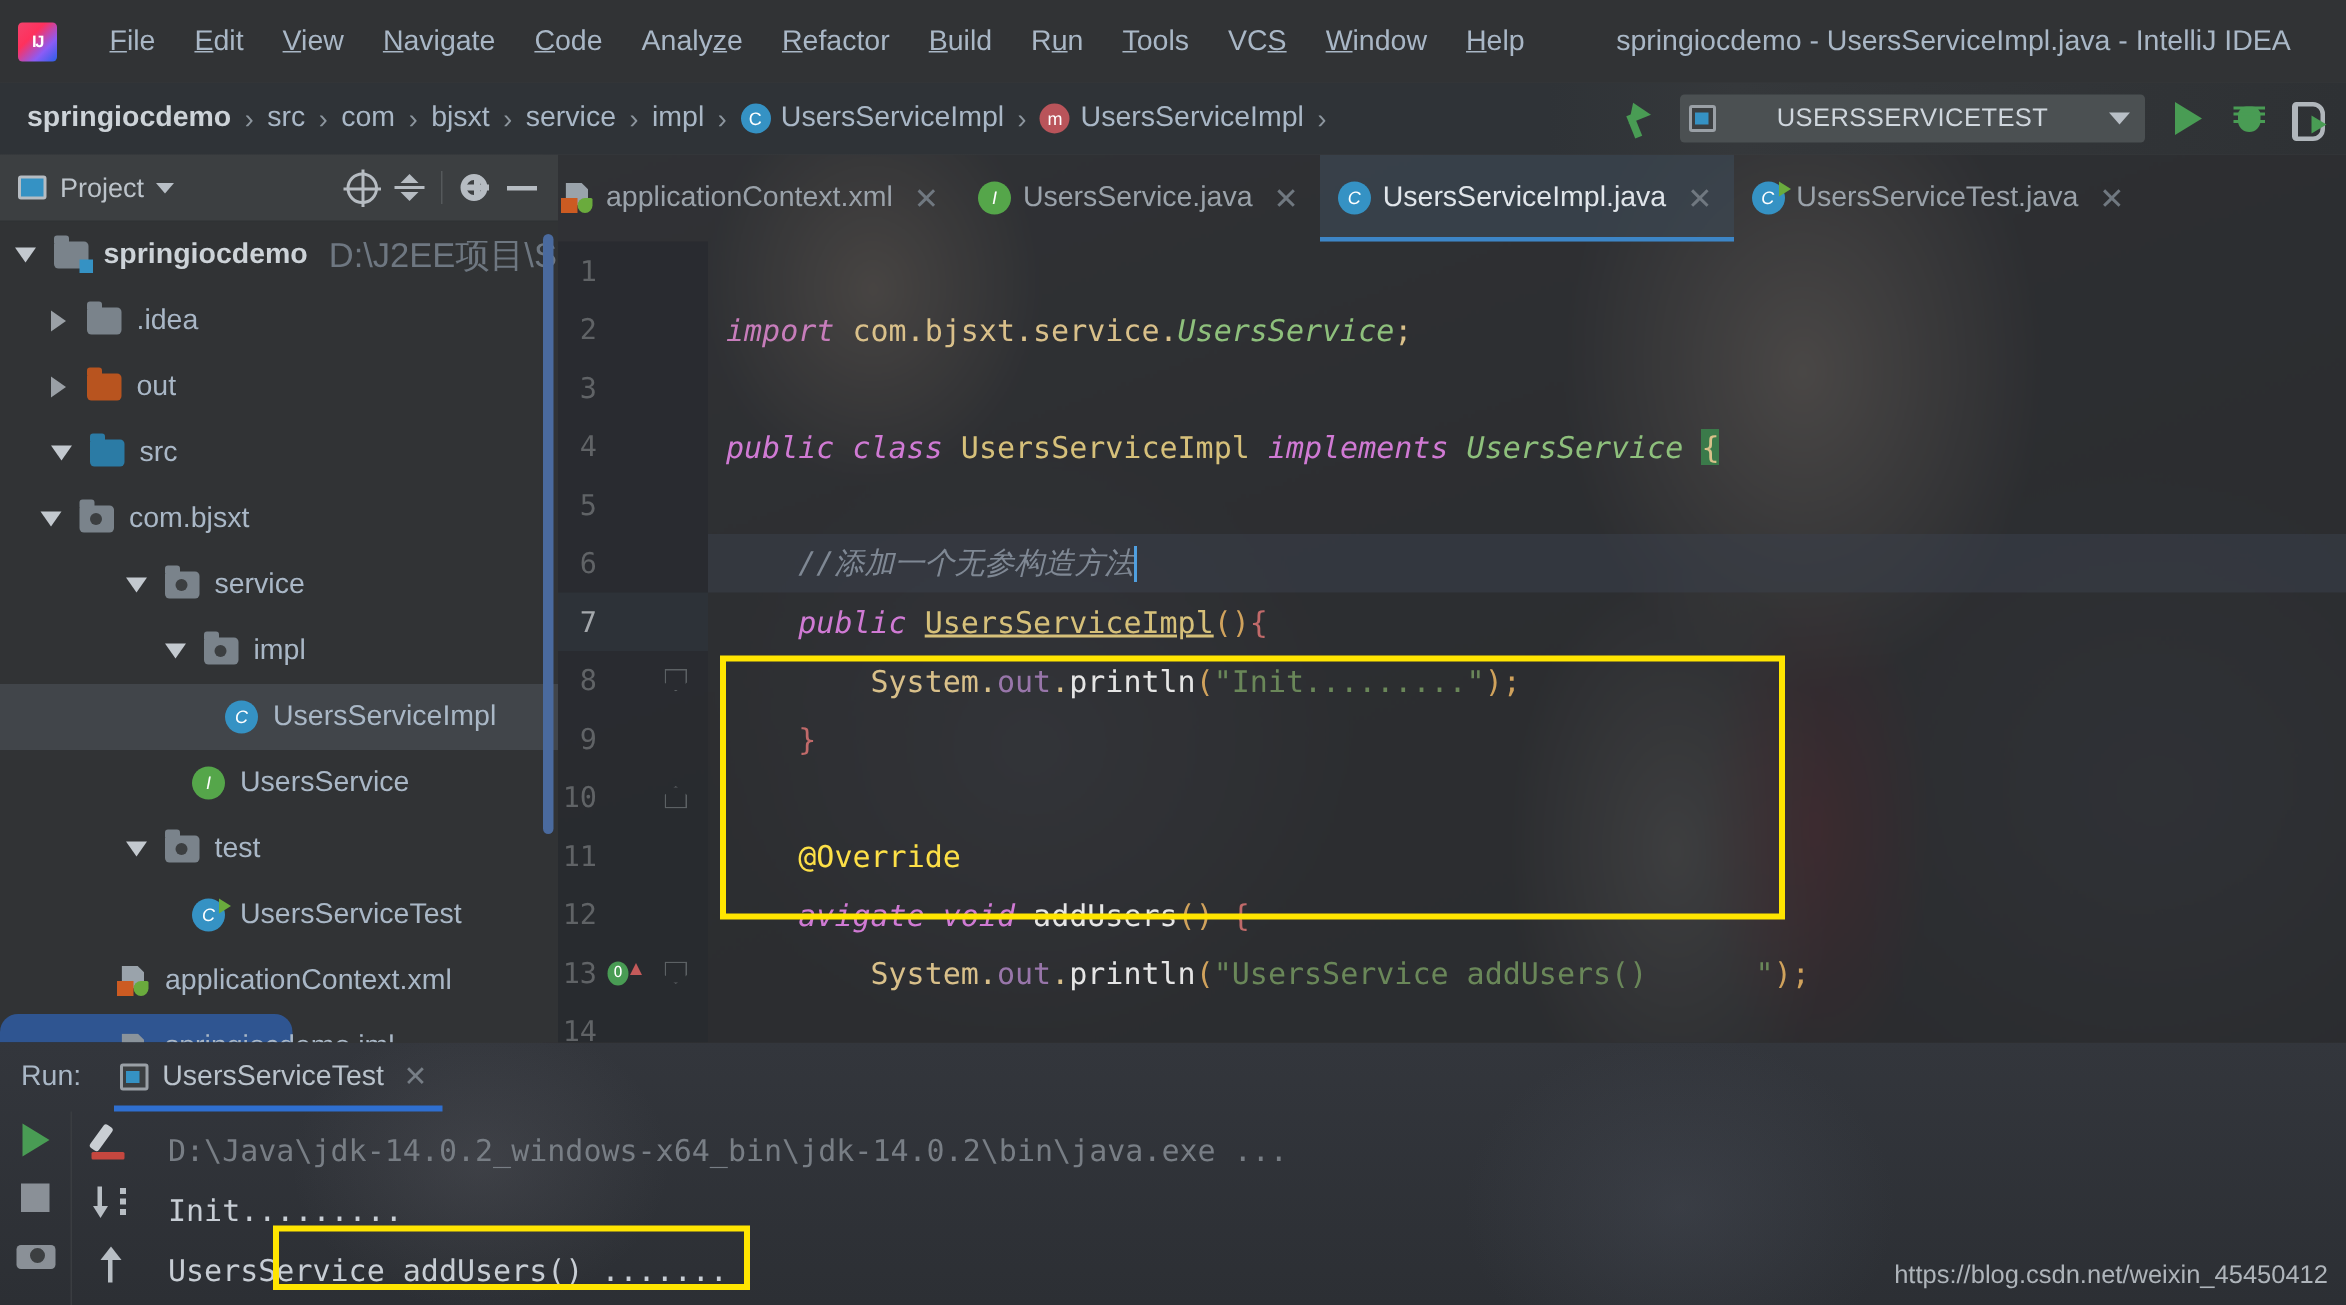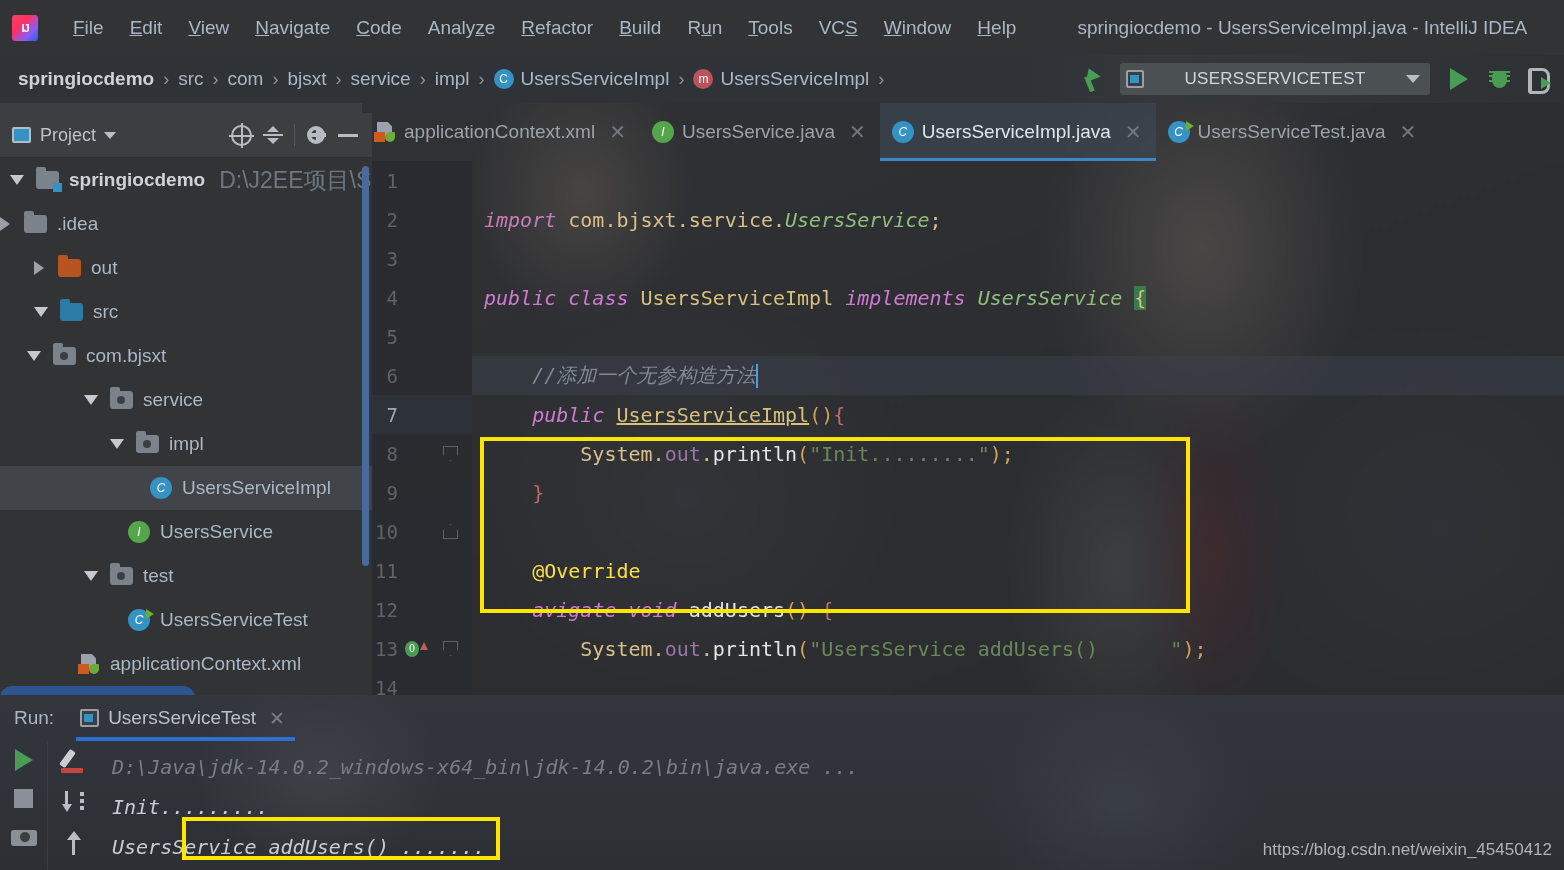--- a/index.html
+++ b/index.html
@@ -145,21 +145,21 @@
   .coverage::after {
     content: ""; position: absolute; right: -1px; bottom: 1px;
     width: 0; height: 0;
     border-top: 6px solid transparent;
     border-bottom: 6px solid transparent;
     border-left: 10px solid #499c54;
   }
 
   
   .proj-panel {
-    position: absolute; top: 113px; left: 0;
+    position: absolute; top: 103px; left: 0;
     width: 372px; height: 592px;
     background: #3c3f41;
     z-index: 20;
   }
   .proj-header {
     height: 45px; background: #3c3f41;
     display: flex; align-items: center; padding: 0 8px 0 12px;
     border-bottom: 1px solid #2f3234;
   }
   .proj-ico {
@@ -506,21 +506,21 @@
     width: 0; height: 0;
     border-left: 7px solid transparent; border-right: 7px solid transparent;
     border-bottom: 9px solid #b8bec4;
   }
 
   .console {
     flex: 1; position: relative; padding-top: 6px;
     font-family: "DejaVu Sans Mono", monospace;
     font-size: 20px;
   }
-  .cons-line { height: 40px; display: flex; align-items: center; padding-left: 12px; white-space: pre; font-style: italic; }
+  .cons-line { height: 40px; display: flex; align-items: center; padding-left: 12px; white-space: pre; }
   .cons-line.dim { color: #787e85; }
   .cons-line.out { color: #c7cdd4; }
   .yellow-box2 {
     position: absolute; left: 82px; top: 76px;
     width: 318px; height: 43px;
     border: 4px solid #ffe500;
     z-index: 6; pointer-events: none;
   }
   .watermark {
     position: absolute; right: 12px; bottom: 10px;
@@ -625,21 +625,21 @@
     <div class="tree">
       <div class="tree-bg"></div>
 
       <div class="trow" style="padding-left:10px">
         <span class="arrow-d"></span>
         <span class="fld grey mod" style="margin-left:12px"></span>
         <span class="tlabel bold">springiocdemo</span>
         <span class="tpath">D:\J2EE项目\Sp</span>
       </div>
 
-      <div class="trow" style="">
+      <div class="trow" style="padding-left:34px">
         <span class="arrow-r"></span>
         <span class="fld grey" style="margin-left:14px"></span>
         <span class="tlabel">.idea</span>
       </div>
 
       <div class="trow" style="padding-left:34px">
         <span class="arrow-r"></span>
         <span class="fld orange" style="margin-left:14px"></span>
         <span class="tlabel">out</span>
       </div>

